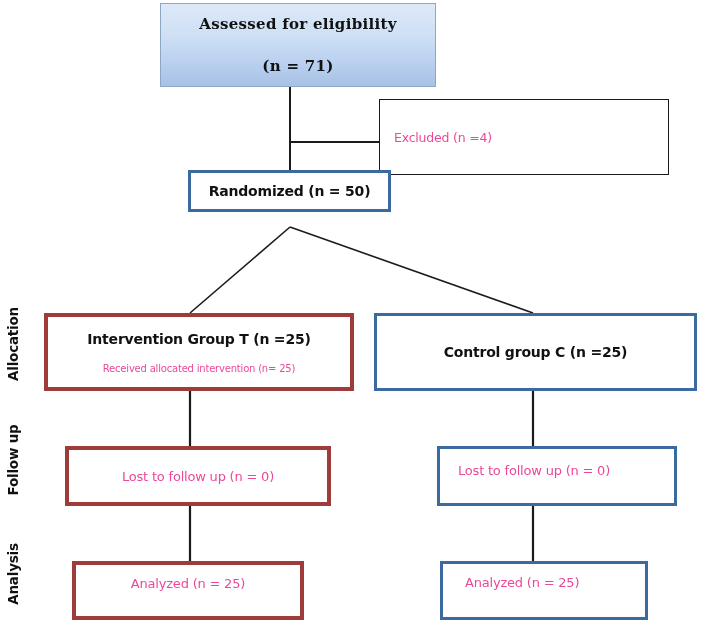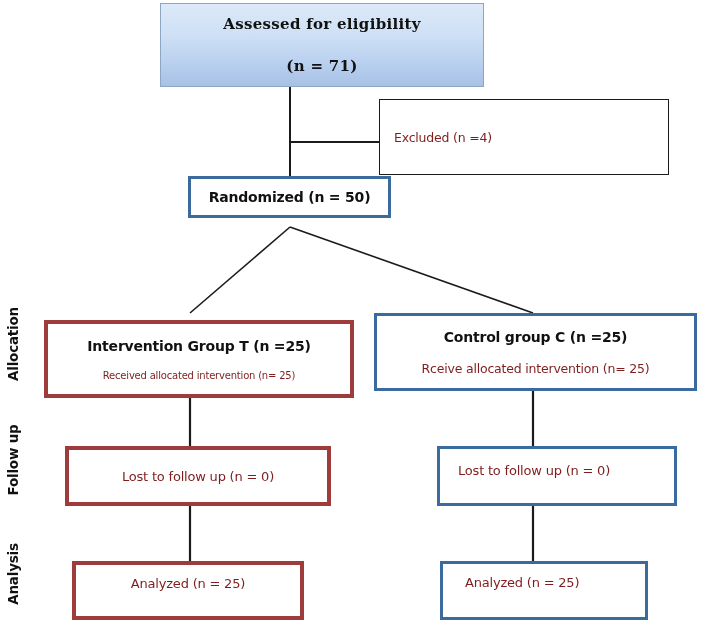--- a/index.html
+++ b/index.html
@@ -32,29 +32,29 @@
     align-items: center;
     z-index: 2;
   }
   .node .line-title {
     font-weight: bold;
     color: #111111;
     letter-spacing: -0.2px;
   }
   .node .line-sub {
     font-weight: normal;
-    color: #7f1d1d;
+    color: #ec4899;
     letter-spacing: -0.2px;
   }
 
   
   #box-eligibility {
     left: 160px;
     top: 3px;
-    width: 324px;
+    width: 276px;
     height: 84px;
     border: 1px solid #8ca7c4;
     background: linear-gradient(180deg, #dce9f8 0%, #cfe0f5 38%, #b9d0ef 72%, #a7c2e6 100%);
     justify-content: center;
     gap: 24px;
     font-family: "DejaVu Serif", "Liberation Serif", serif;
   }
   #box-eligibility .line-title,
   #box-eligibility .line-sub {
     font-family: "DejaVu Serif", "Liberation Serif", serif;
@@ -75,32 +75,32 @@
     justify-content: center;
     padding-left: 14px;
     gap: 14px;
   }
   #box-excluded .line-sub { font-size: 12.5px; }
   #box-excluded .indent { padding-left: 12px; }
 
   
   #box-randomized {
     left: 188px;
-    top: 176px;
+    top: 170px;
     width: 203px;
     height: 42px;
     border: 3px solid #3b6a9e;
     justify-content: center;
   }
   #box-randomized .line-title { font-size: 14px; }
 
   
   #box-intervention {
     left: 44px;
-    top: 320px;
+    top: 313px;
     width: 310px;
     height: 78px;
     border: 4px solid #9e3b3b;
     justify-content: center;
     gap: 16px;
   }
   #box-intervention .line-title { font-size: 14px; }
   #box-intervention .line-sub { font-size: 10px; }
 
   #box-control {
@@ -224,21 +224,20 @@
     <div class="line-title">Randomized (n = 50)</div>
   </div>
 
   <div class="node" id="box-intervention">
     <div class="line-title">Intervention Group T (n =25)</div>
     <div class="line-sub">Received allocated intervention (n= 25)</div>
   </div>
 
   <div class="node" id="box-control">
     <div class="line-title">Control group C (n =25)</div>
-    <div class="line-sub">Rceive allocated intervention (n= 25)</div>
   </div>
 
   <div class="node" id="box-lost-left">
     <div class="line-sub">Lost to follow up (n = 0)</div>
   </div>
 
   <div class="node" id="box-lost-right">
     <div class="line-sub">Lost to follow up (n = 0)</div>
   </div>
 

